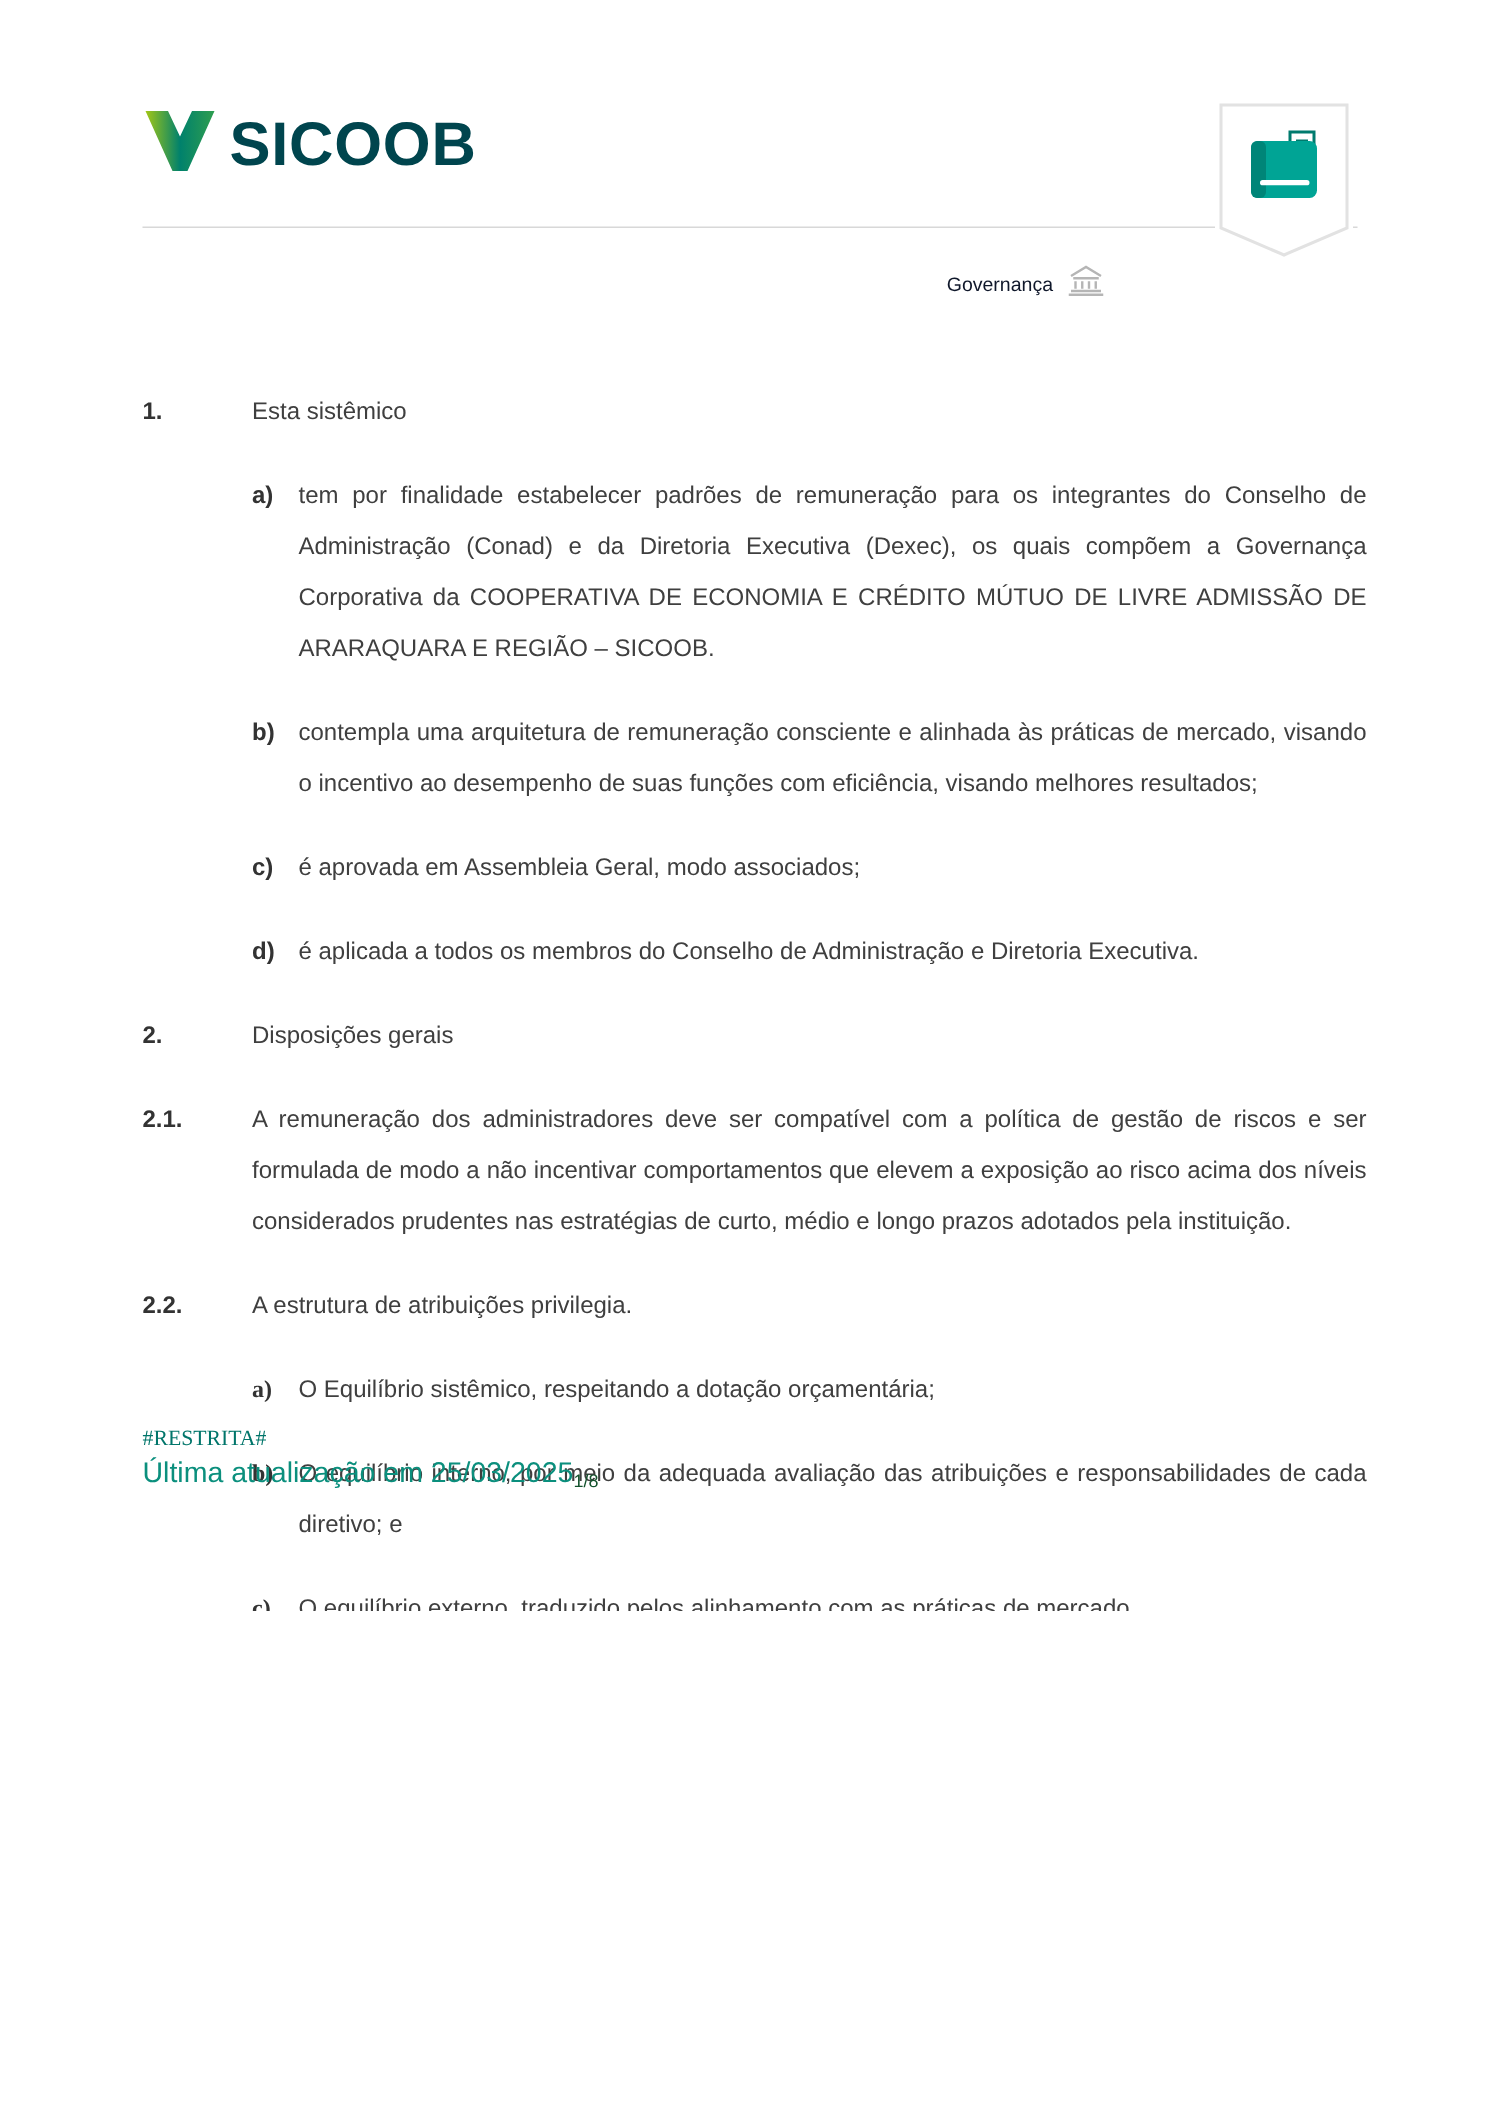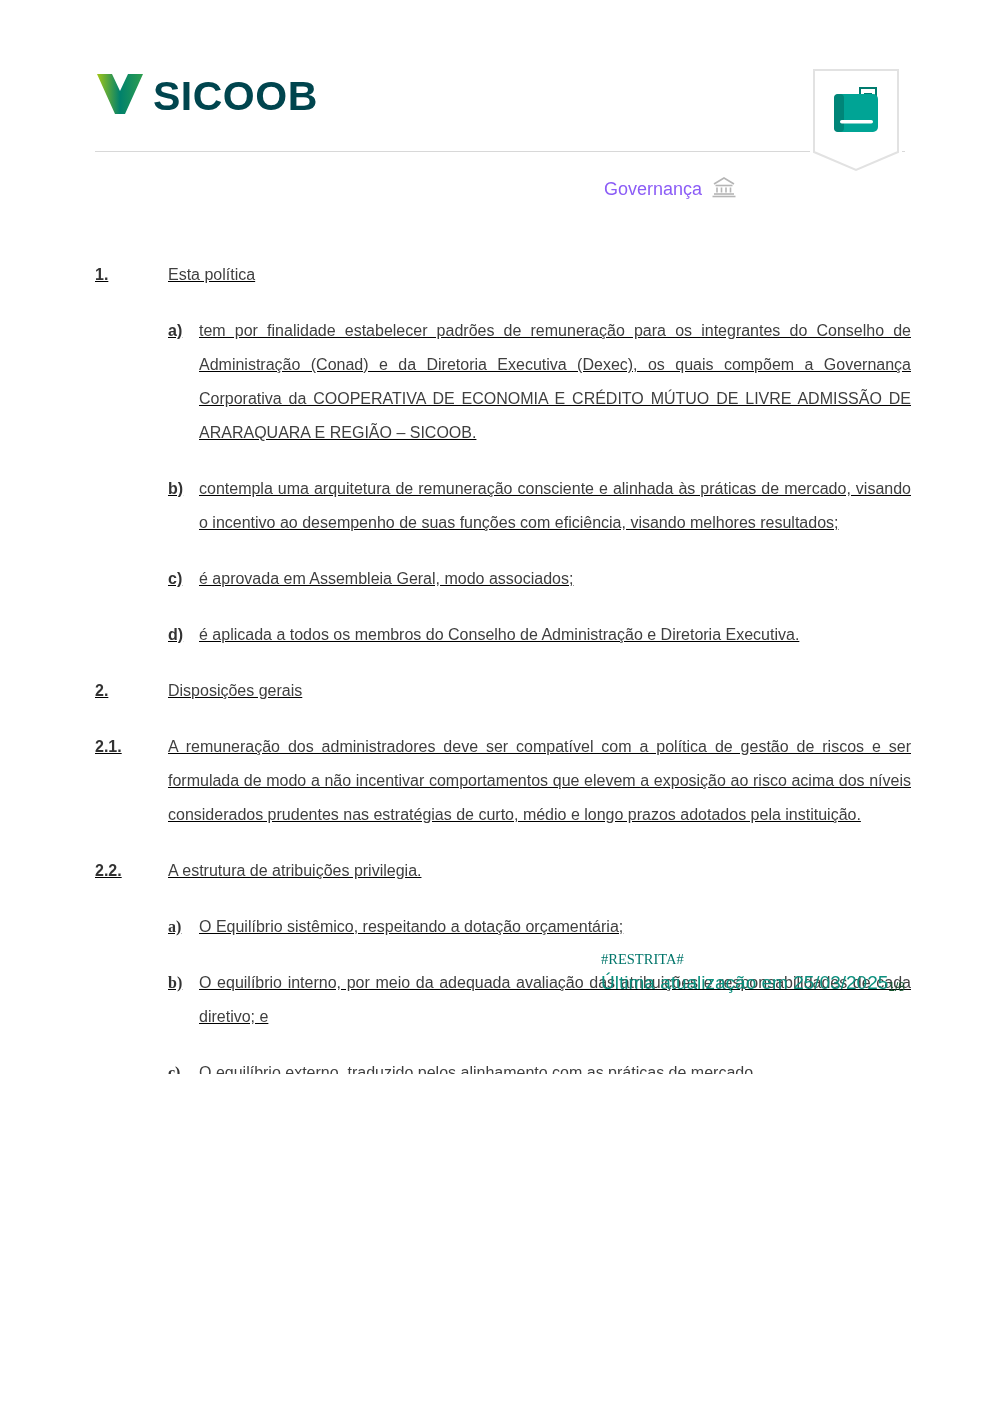--- a/index.html
+++ b/index.html
@@ -5,21 +5,20 @@
   * { margin:0; padding:0; box-sizing:border-box; }
   html,body { background:#ffffff; }
   body { font-family:"Liberation Sans", sans-serif; }
 
   .page {
     position:relative;
     width:1000px; height:1074px;
     margin:0 auto;
     background:#ffffff;
     overflow:hidden;
-    text-decoration:underline;
   }
 
   
   .header { position:relative; height:200px; }
 
   .logo {
     position:absolute; top:72px; left:95px;
     display:flex; align-items:center; gap:8px;
   }
   .logo-text {
@@ -41,21 +40,21 @@
 
   .badge {
     position:absolute; top:66px; right:98px; z-index:2;
     background:#ffffff;
   }
 
   .category-row {
     position:absolute; top:176px; right:263px;
     display:flex; align-items:center; gap:9px;
   }
-  .category-label { font-size:18px; color:#8b5cf6; }
+  .category-label { font-size:13px; color:#0f172a; }
 
   
   .main { padding:58px 89px 0 95px; color:#3f3f3f; font-size:16px; }
 
   .num-row {
     display:grid; grid-template-columns:73px 1fr;
     line-height:34px; margin-bottom:22px;
   }
   .num-row .num { font-weight:700; color:#333333; }
 
@@ -72,21 +71,21 @@
     line-height:34px; margin-bottom:22px;
   }
   .para-row .num { font-weight:700; color:#333333; }
 
   .just { text-align:justify; }
   .section-gap { margin-top:8px; }
 
   
   .footer {
     position:absolute; left:95px; right:95px; bottom:80px;
-    display:flex; justify-content:flex-end; align-items:flex-end;
+    display:flex; justify-content:flex-start; align-items:flex-end;
   }
   .restrita {
     font-family:"Liberation Serif", serif;
     font-size:14.5px; color:#00756a; margin-bottom:4px;
   }
   .updated { font-size:19px; color:#0b8f7d; }
   .page-num { font-size:12px; color:#14532d; }
 </style>
 </head>
 <body>
@@ -141,21 +140,21 @@
           <line x1="1.5" y1="20.5" x2="24.5" y2="20.5"></line>
         </svg>
       </span>
     </div>
   </div>
 
   <div class="main">
 
     <div class="num-row">
       <span class="num">1.</span>
-      <span class="txt">Esta política</span>
+      <span class="txt">Esta sistêmico</span>
     </div>
 
     <div class="sub-row">
       <span class="marker">a)</span>
       <p class="txt just">tem por finalidade estabelecer padrões de remuneração para os integrantes do Conselho de Administração (Conad) e da Diretoria Executiva (Dexec), os quais compõem a Governança Corporativa da COOPERATIVA DE ECONOMIA E CRÉDITO MÚTUO DE LIVRE ADMISSÃO DE ARARAQUARA E REGIÃO – SICOOB.</p>
     </div>
 
     <div class="sub-row">
       <span class="marker">b)</span>
       <p class="txt just">contempla uma arquitetura de remuneração consciente e alinhada às práticas de mercado, visando o incentivo ao desempenho de suas funções com eficiência, visando melhores resultados;</p>

